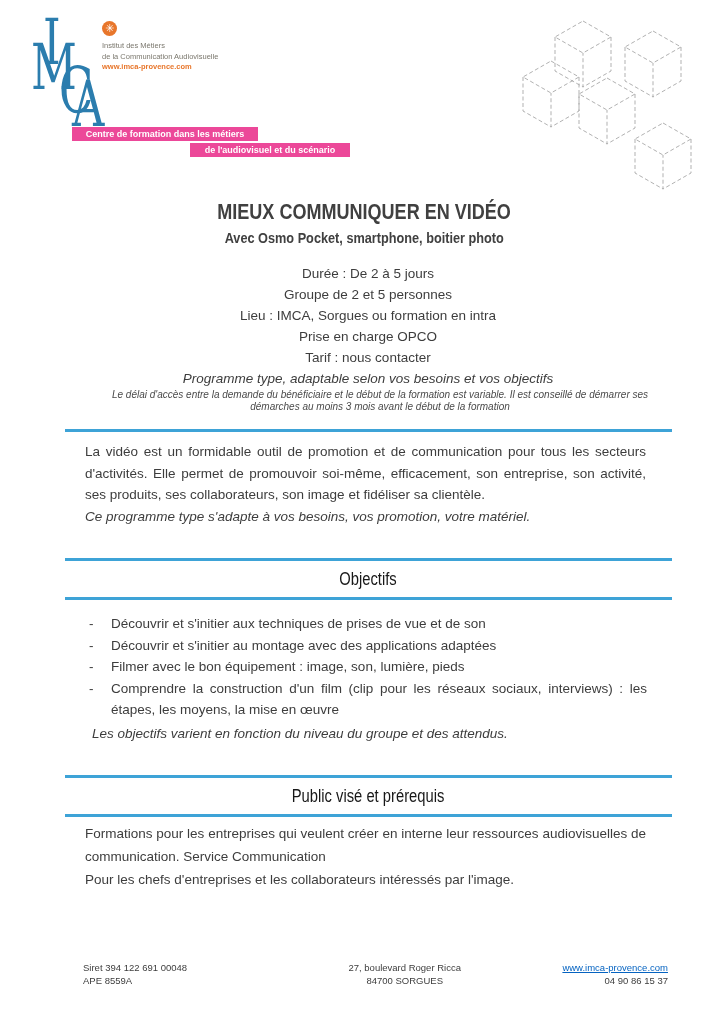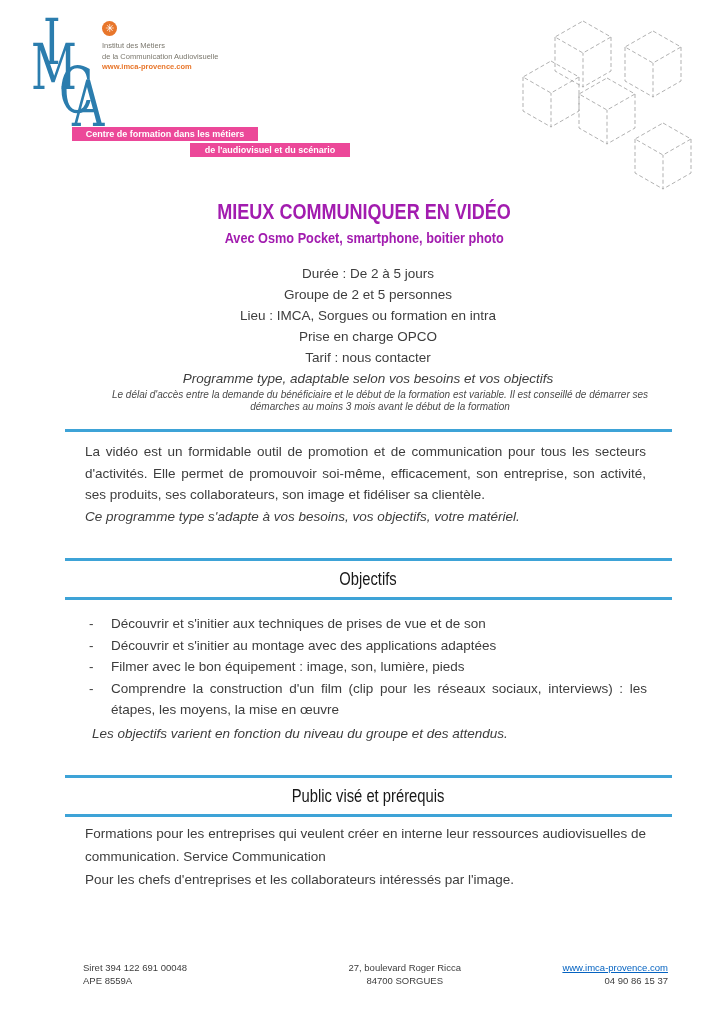--- a/index.html
+++ b/index.html
@@ -30,21 +30,21 @@
   .banner-bar{
     position:absolute;background:#ec4899;color:#ffffff;
     font-size:9px;font-weight:bold;text-align:center;
   }
   .banner-1{left:72px;top:127px;width:186px;height:14px;line-height:14px;}
   .banner-2{left:190px;top:143px;width:160px;height:14px;line-height:14px;}
   
   .cubes{position:absolute;left:505px;top:10px;}
   
   .condensed{display:inline-block;transform:scaleX(0.82);transform-origin:center center;white-space:nowrap;}
-  .doc-title{position:absolute;top:199px;left:0;width:100%;text-align:center;color:#a21caf;}
+  .doc-title{position:absolute;top:199px;left:0;width:100%;text-align:center;color:#404040;}
   .doc-title .t1{font-size:22px;font-weight:bold;letter-spacing:0px;}
   .doc-title .t2{font-size:15.5px;font-weight:bold;margin-top:4px;}
   
   .details{position:absolute;top:263px;left:4px;width:100%;text-align:center;
            font-size:13.5px;line-height:21px;color:#3d3d3d;}
   .details .it{font-style:italic;}
   .notice{position:absolute;top:389px;left:0;width:100%;text-align:center;
           font-size:10px;line-height:11.5px;font-style:italic;color:#4a4a4a;margin-left:16px;}
   
   .rule{position:absolute;left:65px;width:607px;height:3px;background:#3ea3d7;}
@@ -127,21 +127,21 @@
 
   <div class="notice">
     <div>Le délai d'accès entre la demande du bénéficiaire et le début de la formation est variable. Il est conseillé de démarrer ses</div>
     <div>démarches au moins 3 mois avant le début de la formation</div>
   </div>
 
   <div class="rule" style="top:429px;"></div>
 
   <div class="intro">
     <div>La vidéo est un formidable outil de promotion et de communication pour tous les secteurs d'activités. Elle permet de promouvoir soi-même, efficacement, son entreprise, son activité, ses produits, ses collaborateurs, son image et fidéliser sa clientèle.</div>
-    <div class="it">Ce programme type s'adapte à vos besoins, vos objectifs, votre matériel.</div>
+    <div class="it">Ce programme type s'adapte à vos besoins, vos promotion, votre matériel.</div>
   </div>
 
   <div class="section-head" style="top:558px;">
     <div class="rule-in"></div>
     <div class="h"><span class="condensed">Objectifs</span></div>
     <div class="rule-in"></div>
   </div>
 
   <div class="bullets">
     <ul>

